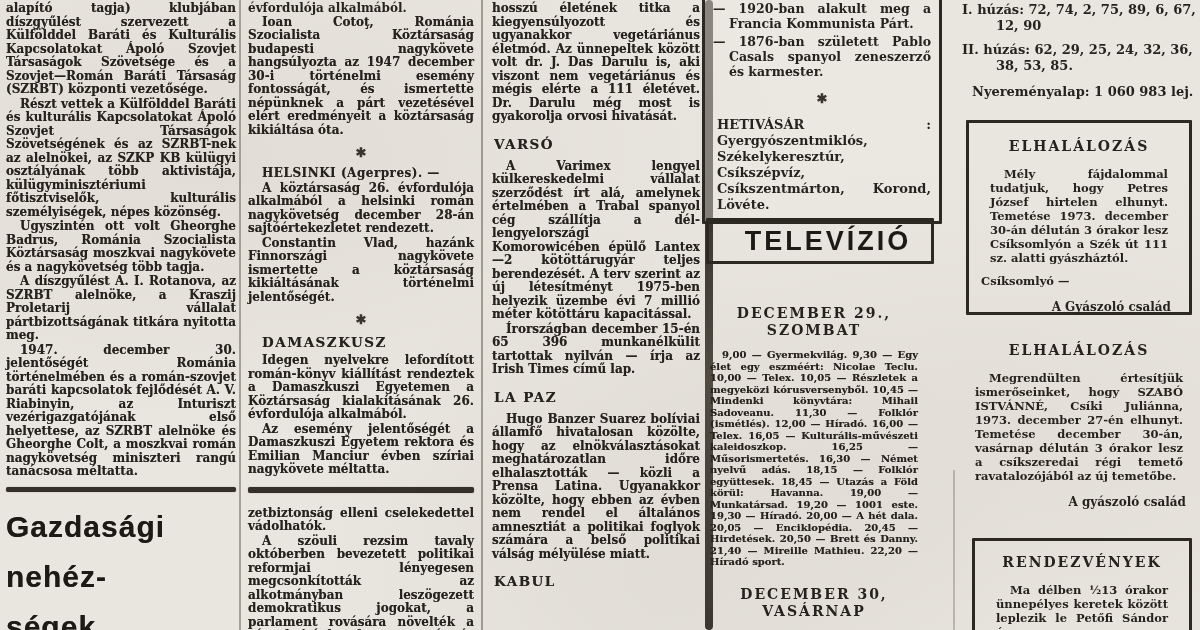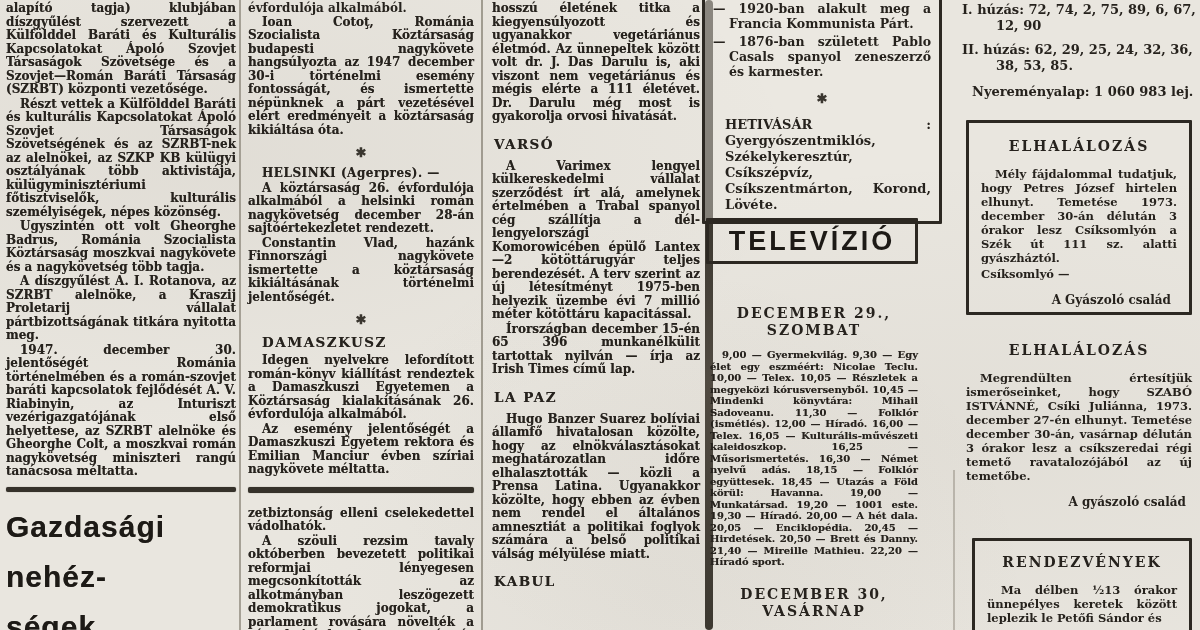--- a/index.html
+++ b/index.html
@@ -43,30 +43,30 @@
   .headline{
     font:700 30px/50px "Liberation Sans", sans-serif;
     letter-spacing:1px;
     margin:6px 0 10px 0;
     color:#1d1a16;
     text-shadow:0 0 0.6px rgba(30,27,22,.7);
   }
   .boxed{border:3px solid #2c2822;border-radius:1px;}
   .notes-box{position:absolute;left:0;top:-12px;width:218px;padding:10px 8px 8px 8px;background:rgba(238,235,228,.4);}
   .note-item{font:700 12.5px/15px "DejaVu Serif", serif;text-align:justify;margin:0 0 3px 0;padding-left:16px;text-indent:-16px;}
-  .hetivasar{font:700 13px/16px "DejaVu Serif", serif;text-align:justify;margin:4px 0 0 12px;}
-  .tv-title-box{position:absolute;left:4px;top:218px;width:206px;height:40px;display:flex;align-items:center;justify-content:center;}
+  .hetivasar{font:700 13px/16px "DejaVu Serif", serif;text-align:justify;margin:4px 0 0 4px;}
+  .tv-title-box{position:absolute;left:4px;top:218px;width:206px;height:40px;display:flex;align-items:center;justify-content:center;padding-left:16px;}
   .tv-title{font:700 27px/27px "Liberation Sans", sans-serif;letter-spacing:3px;color:#1d1a16;}
   .tv-day{font:700 14px/17px "DejaVu Serif", serif;letter-spacing:2px;text-align:center;margin:0 0 10px 0;}
   .tv-listing{font:700 10px/11.5px "DejaVu Serif", serif;text-align:justify;margin:8px;text-shadow:0 0 0.4px rgba(38,34,29,.5);}
   .lottery-line{font:700 13px/16px "DejaVu Serif", serif;margin:0 0 8px 0;padding-left:34px;text-indent:-34px;}
   .prize-line{font:700 13px/16px "DejaVu Serif", serif;margin:10px 0 0 10px;}
   .obit-box{padding:14px 12px 10px 12px;}
   .obit-title{font:700 14px/18px "DejaVu Serif", serif;letter-spacing:2px;text-align:center;margin:0 0 12px 0;}
-  .obit-body{font:700 11.5px/14px "DejaVu Serif", serif;text-align:justify;margin:0;text-indent:14px;}
+  .obit-body{font:700 11.5px/14px "DejaVu Serif", serif;text-align:justify;margin:9px;text-indent:14px;}
   .obit-place{font:700 11.5px/14px "DejaVu Serif", serif;text-align:left;margin:2px 0 0 0;}
   .obit-sign{font:700 12px/15px "DejaVu Serif", serif;text-align:right;margin:12px 6px 0 0;}
   .events-box{padding:12px 12px 10px 12px;}
 </style>
 </head>
 <body>
 
 <div id="page">
 
   <div class="v-rule" style="left:239px;top:0;height:630px;opacity:.75;"></div>

